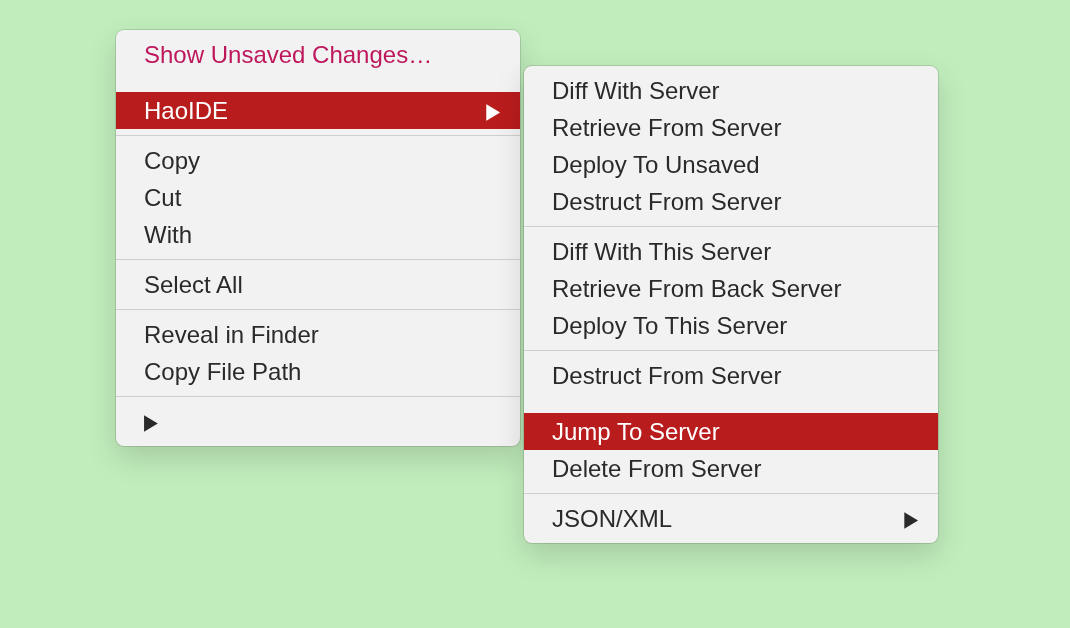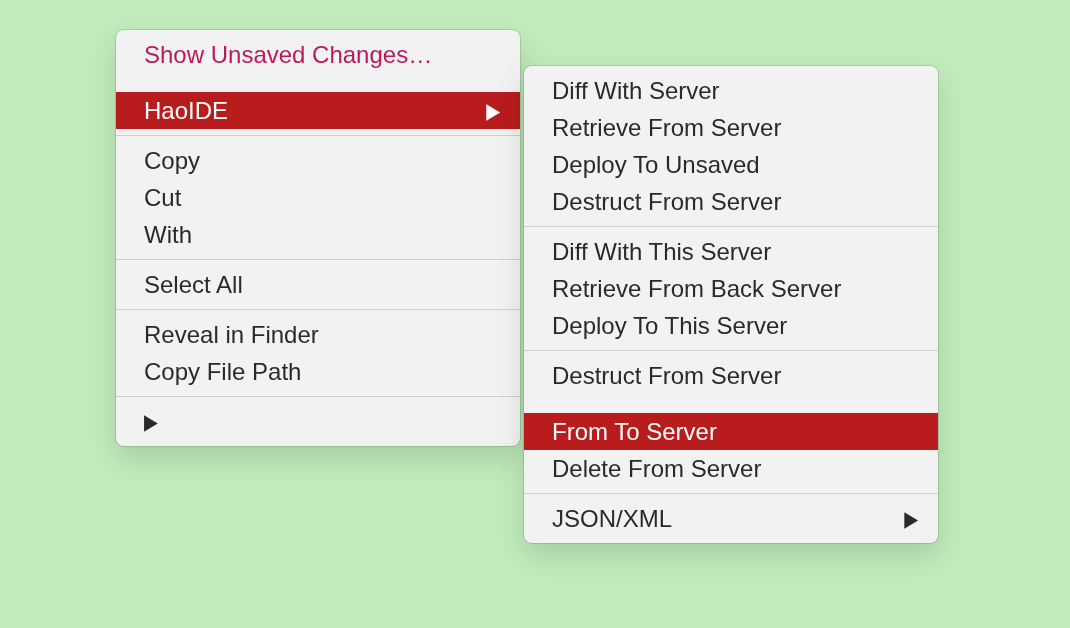--- a/index.html
+++ b/index.html
@@ -140,21 +140,21 @@
     <span>Deploy To This Server</span>
   </div>
 
   <div class="sep"></div>
 
   <div class="item">
     <span>Destruct From Server</span>
   </div>
 
   <div class="item selected">
-    <span>From To Server</span>
+    <span>Jump To Server</span>
   </div>
 
   <div class="item">
     <span>Delete From Server</span>
   </div>
 
 
   <div class="sep"></div>
 
   <div class="item">

